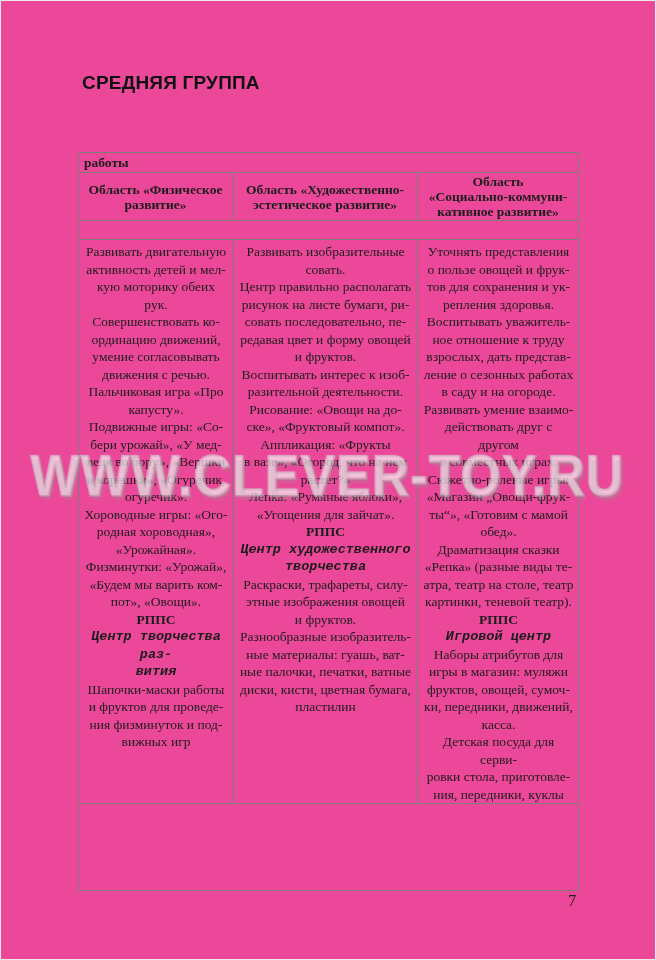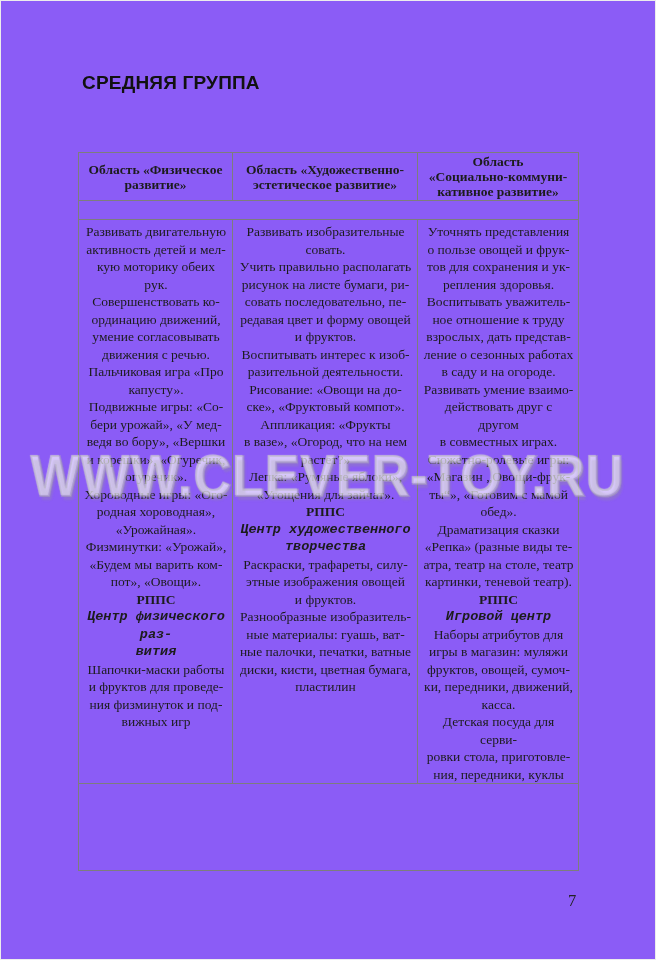--- a/index.html
+++ b/index.html
@@ -1,19 +1,19 @@
 <!DOCTYPE html>
 <html><head>
 <meta charset="utf-8">
 <style>
   html,body{margin:0;padding:0;background:#ffffff;}
   .page{
     position:relative;
     width:656px;height:960px;
-    background:#8b5cf6;
+    background:#ec4899;
     font-family:"Liberation Serif","DejaVu Serif",serif;
     color:#1c1c1c;
     overflow:hidden;
     box-shadow:inset 0 0 0 1px #ececec;
   }
   .doc-title{
     position:absolute;left:82px;top:72px;margin:0;
     font-family:"Liberation Sans","DejaVu Sans",sans-serif;
     font-size:19px;font-weight:bold;letter-spacing:.2px;
     color:#111;
@@ -81,20 +81,23 @@
 
   <h1 class="doc-title">СРЕДНЯЯ ГРУППА</h1>
 
   <table class="program">
     <colgroup>
       <col style="width:154px">
       <col style="width:185px">
       <col style="width:161px">
     </colgroup>
     <tbody>
+        <tr class="row-cont">
+      <td colspan="3">работы</td>
+    </tr>
     <tr class="row-head">
       <th>Область «Физическое
 развитие»</th>
       <th>Область «Художественно-
 эстетическое развитие»</th>
       <th>Область
 «Социально-коммуни-
 кативное развитие»</th>
     </tr>
     <tr class="row-gap">
@@ -116,31 +119,31 @@
 ведя во бору», «Вершки
 и корешки», «Огуречик,
 огуречик».</div>
             <div class="blk normal">Хороводные игры: «Ого-
 родная хороводная»,
 «Урожайная».</div>
             <div class="blk normal">Физминутки: «Урожай»,
 «Будем мы варить ком-
 пот», «Овощи».</div>
             <div class="blk bold">РППС</div>
-            <div class="blk bi">Центр физического раз-
+            <div class="blk bi">Центр творчества раз-
 вития</div>
             <div class="blk normal">Шапочки-маски работы
 и фруктов для проведе-
 ния физминуток и под-
 вижных игр</div>
           </td>
       <td>
             <div class="blk normal">Развивать изобразительные
 совать.</div>
-            <div class="blk normal">Учить правильно располагать
+            <div class="blk normal">Центр правильно располагать
 рисунок на листе бумаги, ри-
 совать последовательно, пе-
 редавая цвет и форму овощей
 и фруктов.</div>
             <div class="blk normal">Воспитывать интерес к изоб-
 разительной деятельности.</div>
             <div class="blk normal">Рисование: «Овощи на до-
 ске», «Фруктовый компот».</div>
             <div class="blk normal">Аппликация: «Фрукты
 в вазе», «Огород, что на нем

